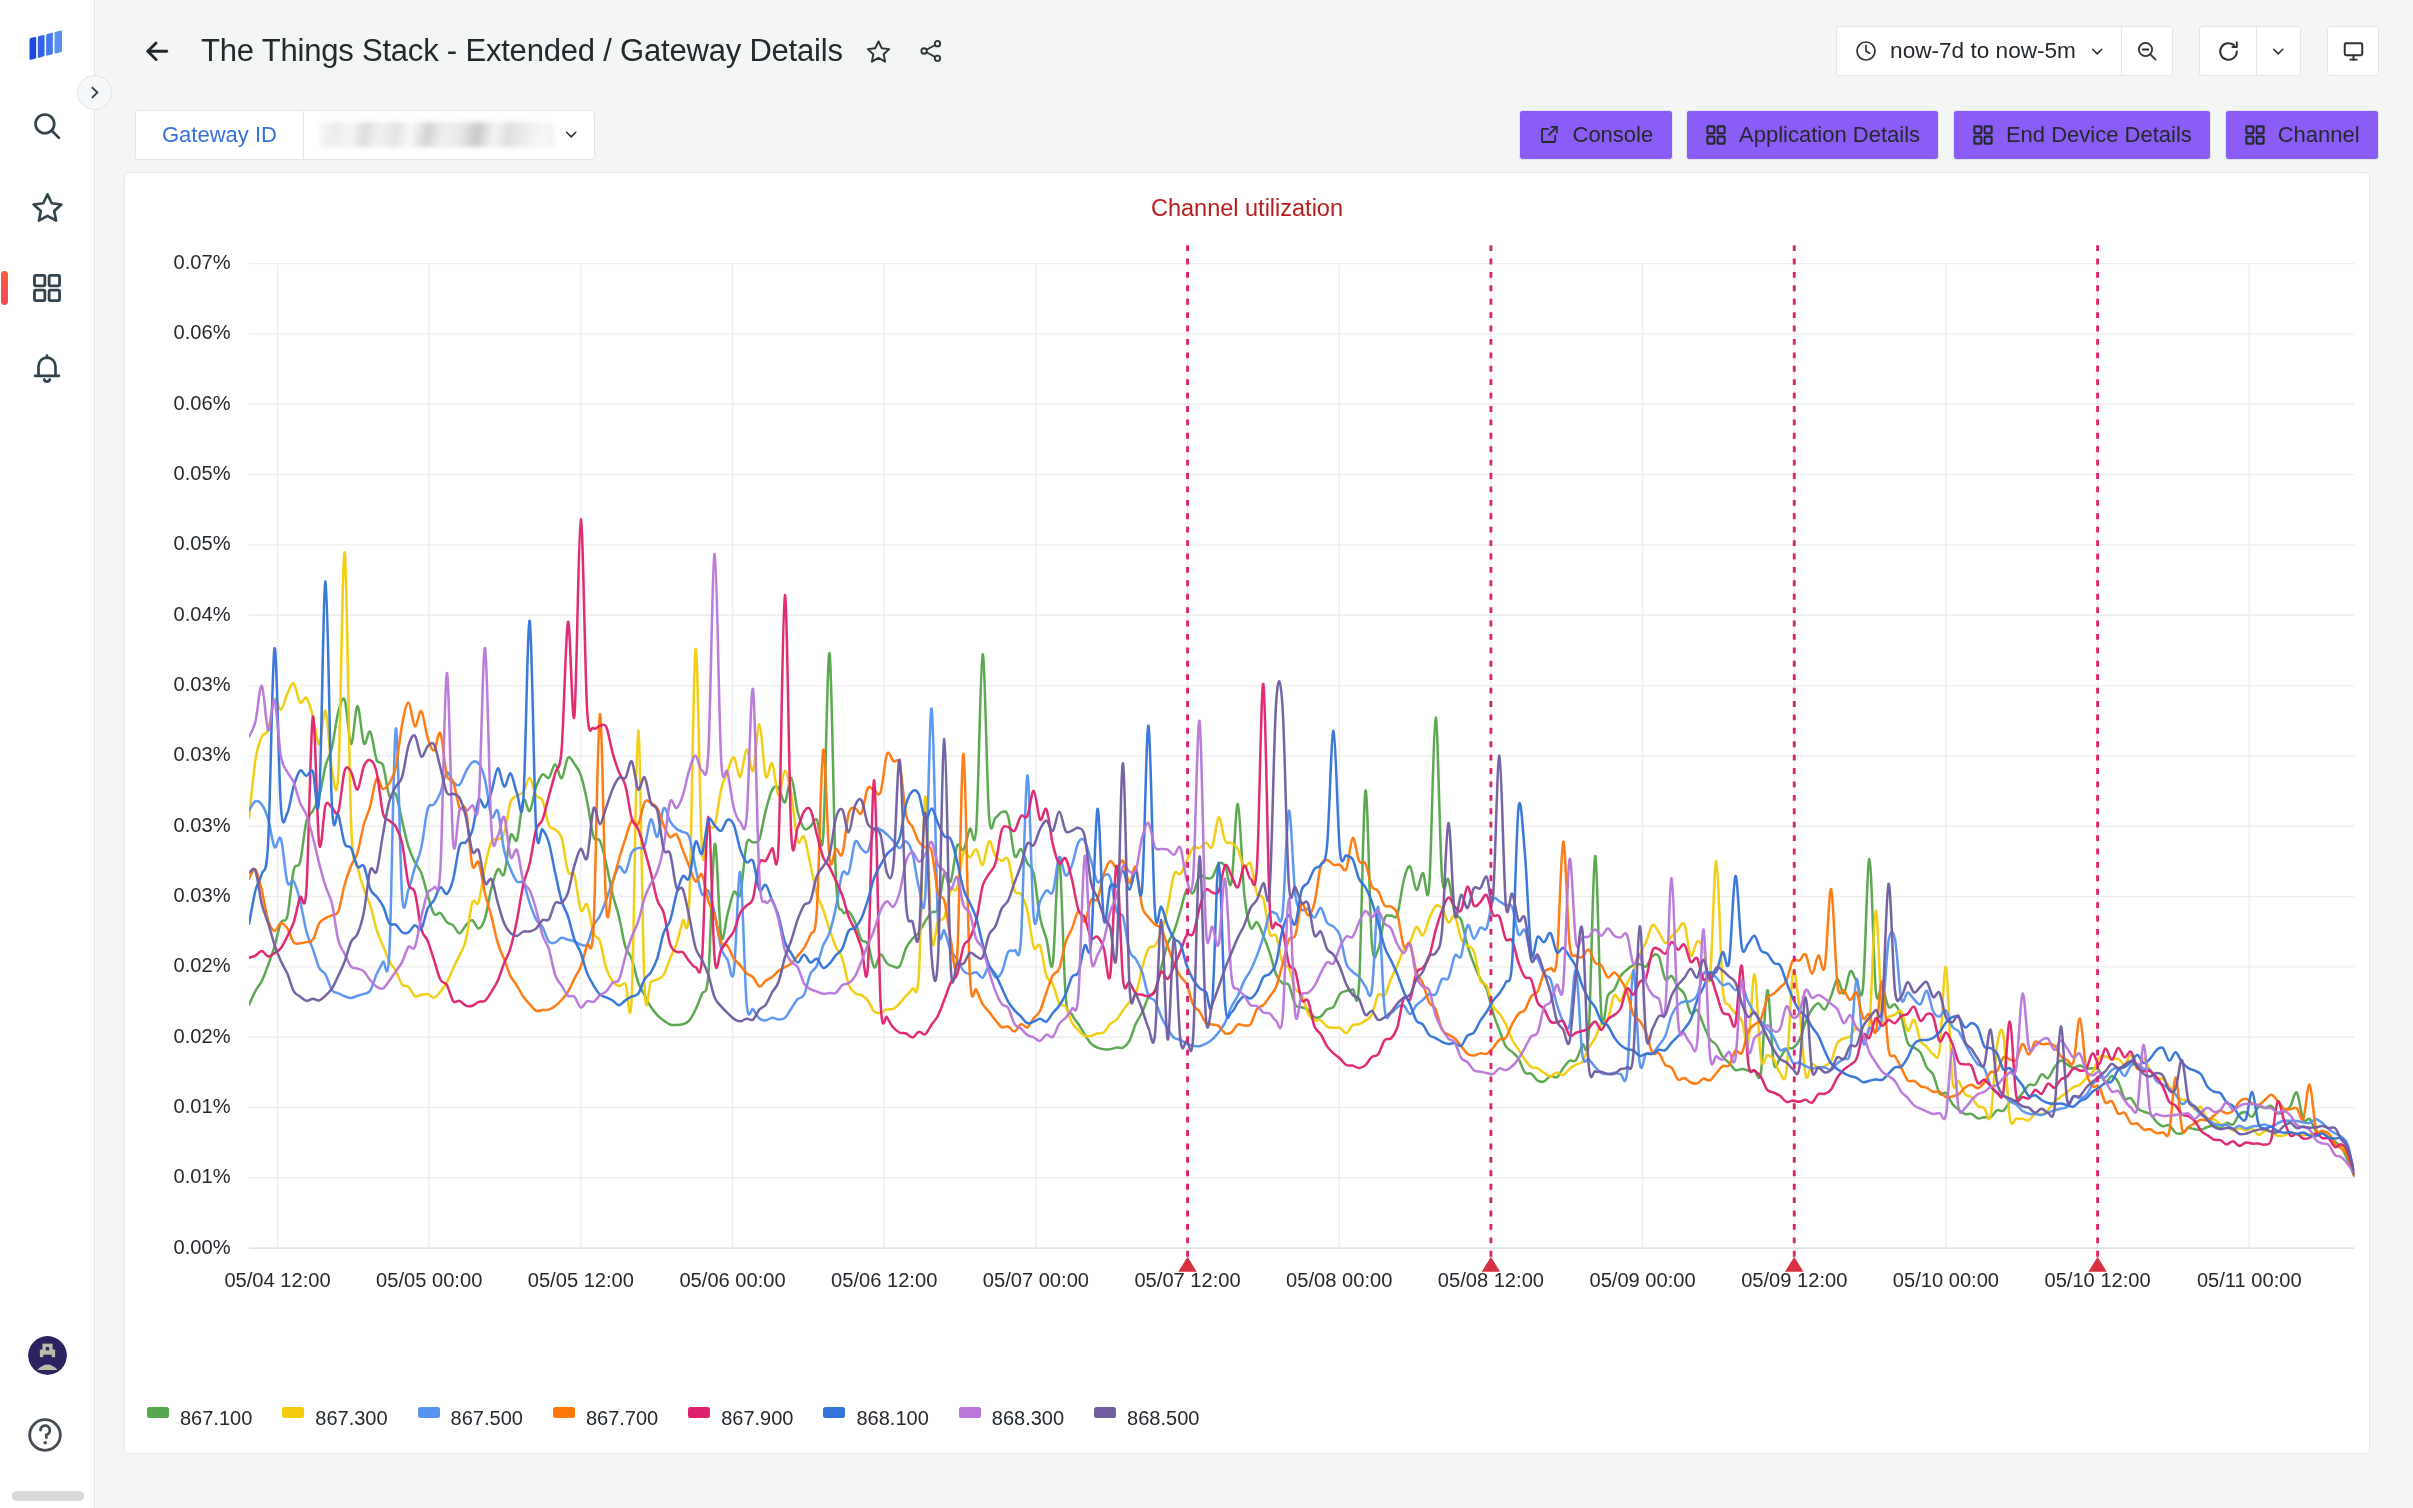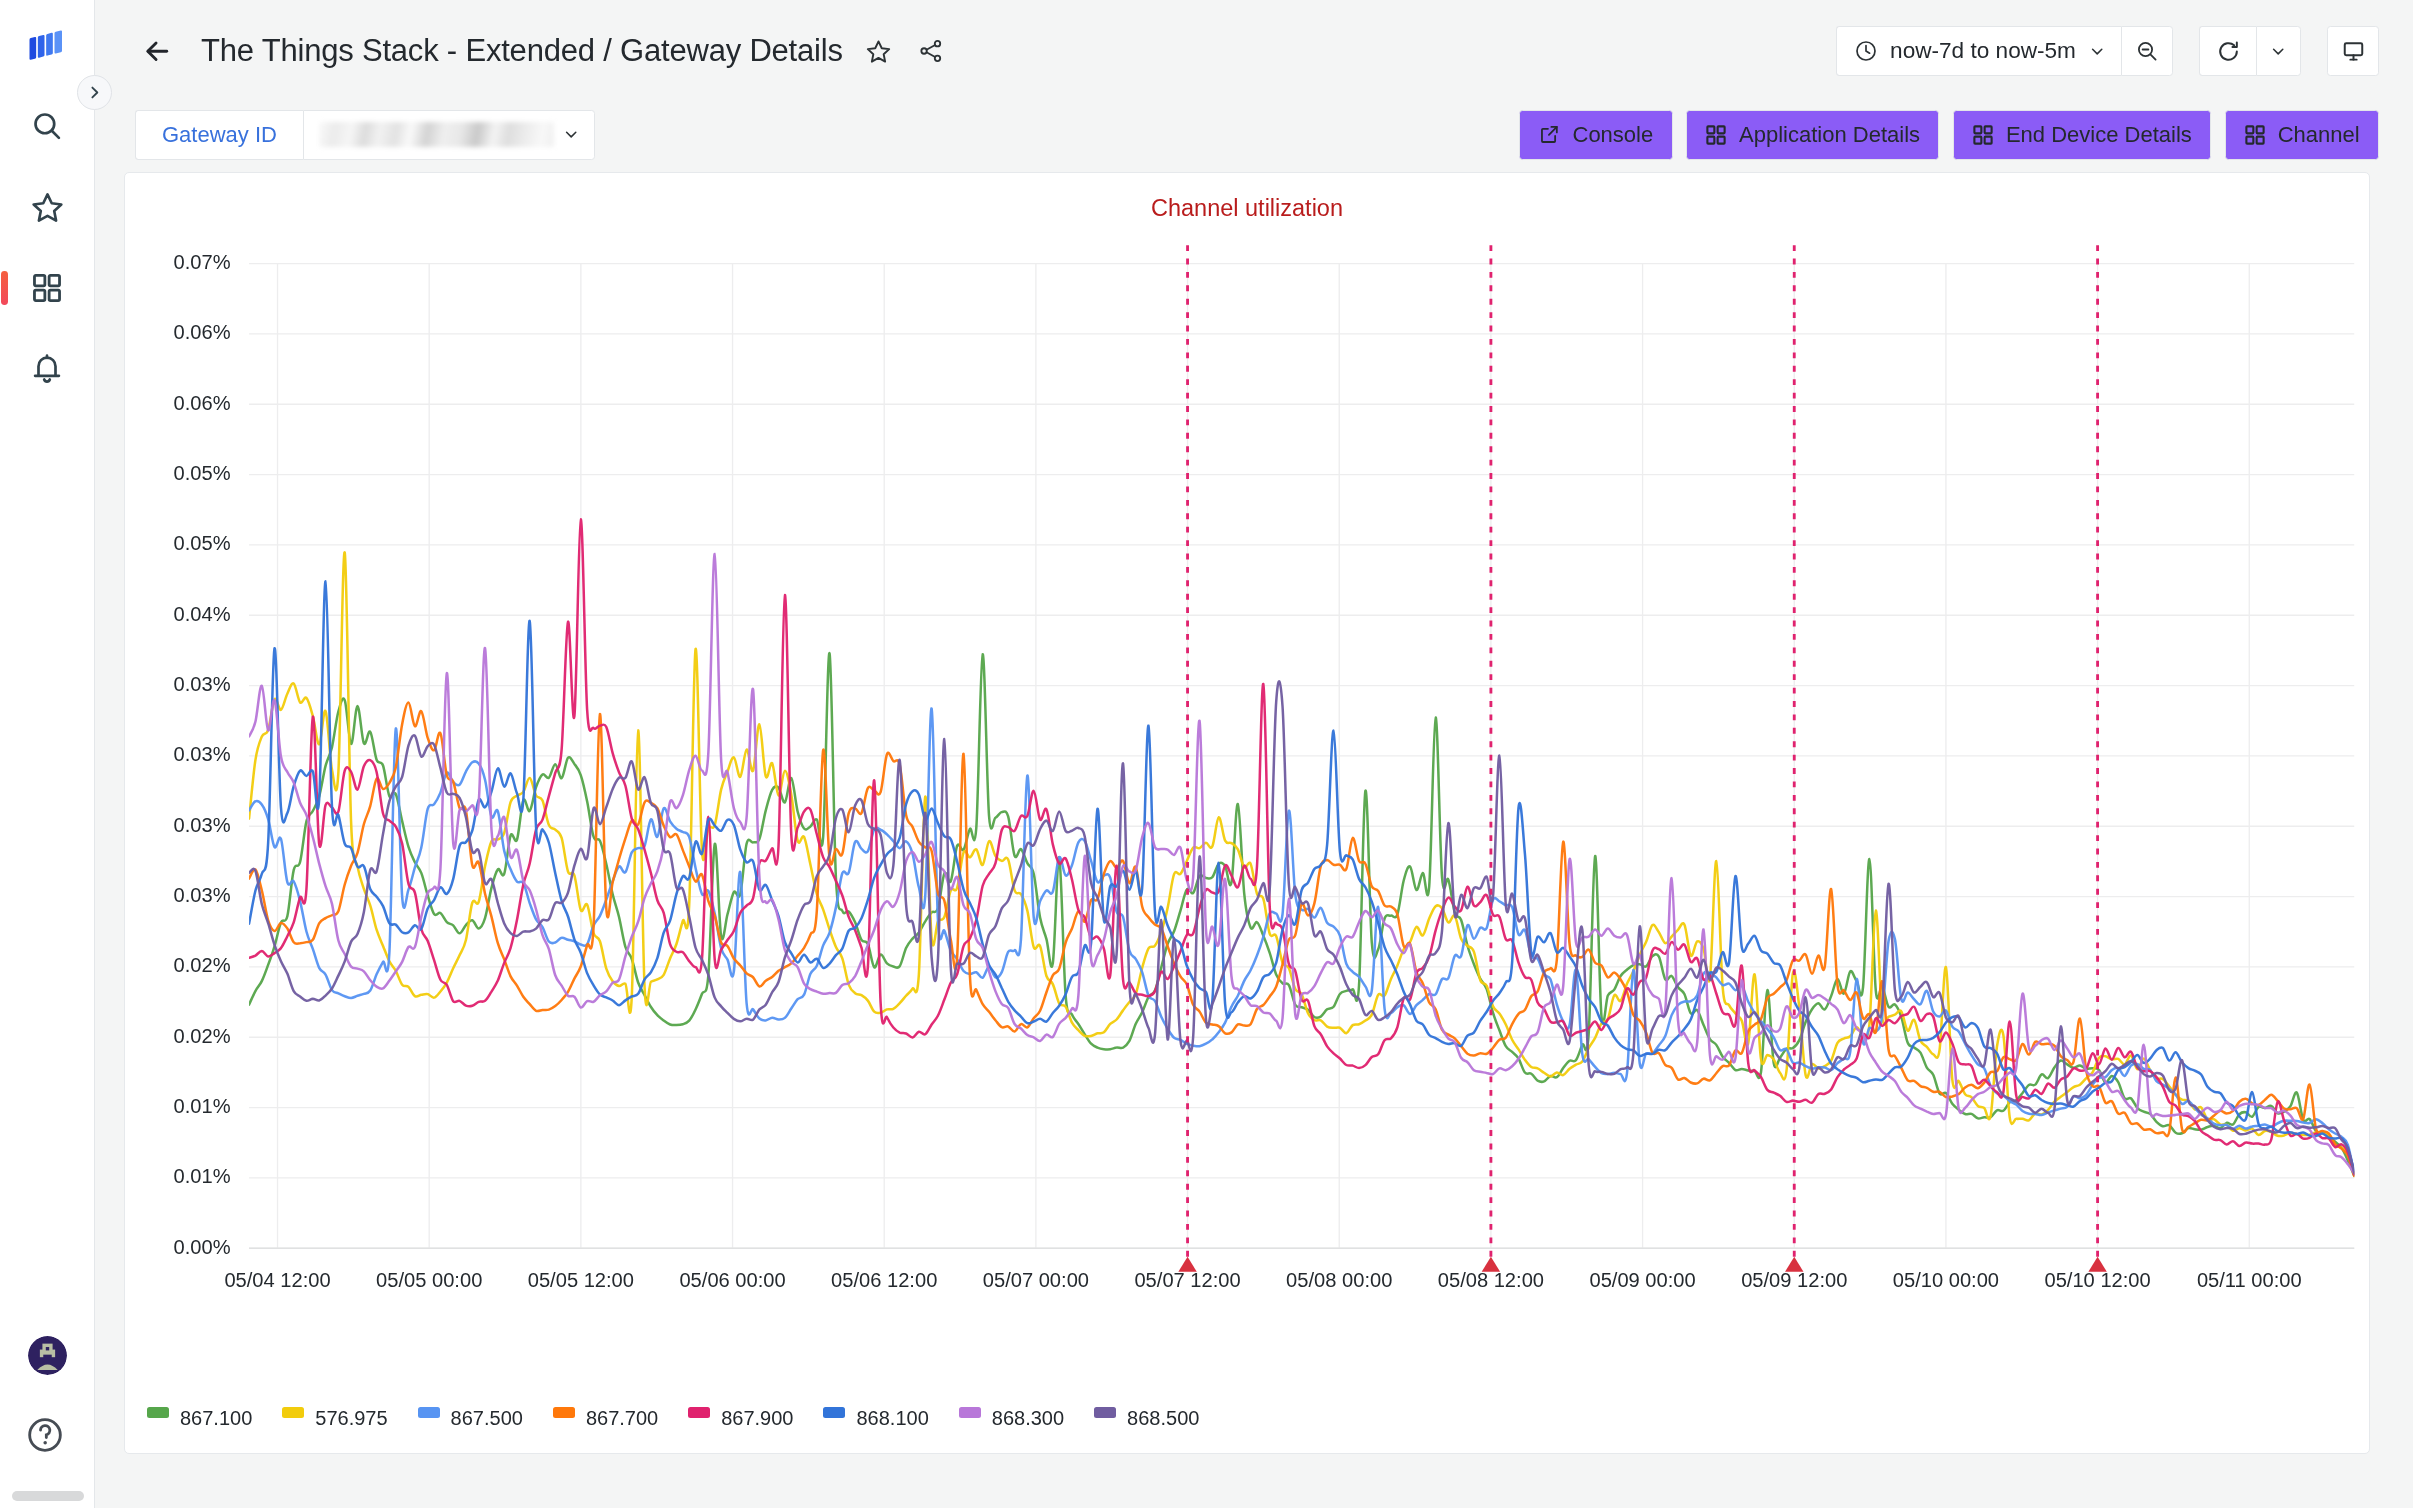--- a/index.html
+++ b/index.html
@@ -439,21 +439,21 @@
             <polygon points="2342.757925072046,1243 2364.757925072046,1243 2353.757925072046,1225" fill="#d8313f"></polygon>
           </svg>
       </div>
       <div id="legend">
           <div class="legend-item">
             <span class="legend-swatch" style="background: rgb(86, 166, 75);"></span>
             <span class="legend-label">867.100</span>
           </div>
           <div class="legend-item">
             <span class="legend-swatch" style="background: rgb(242, 204, 12);"></span>
-            <span class="legend-label">576.975</span>
+            <span class="legend-label">867.300</span>
           </div>
           <div class="legend-item">
             <span class="legend-swatch" style="background: rgb(87, 148, 242);"></span>
             <span class="legend-label">867.500</span>
           </div>
           <div class="legend-item">
             <span class="legend-swatch" style="background: rgb(255, 120, 10);"></span>
             <span class="legend-label">867.700</span>
           </div>
           <div class="legend-item">

